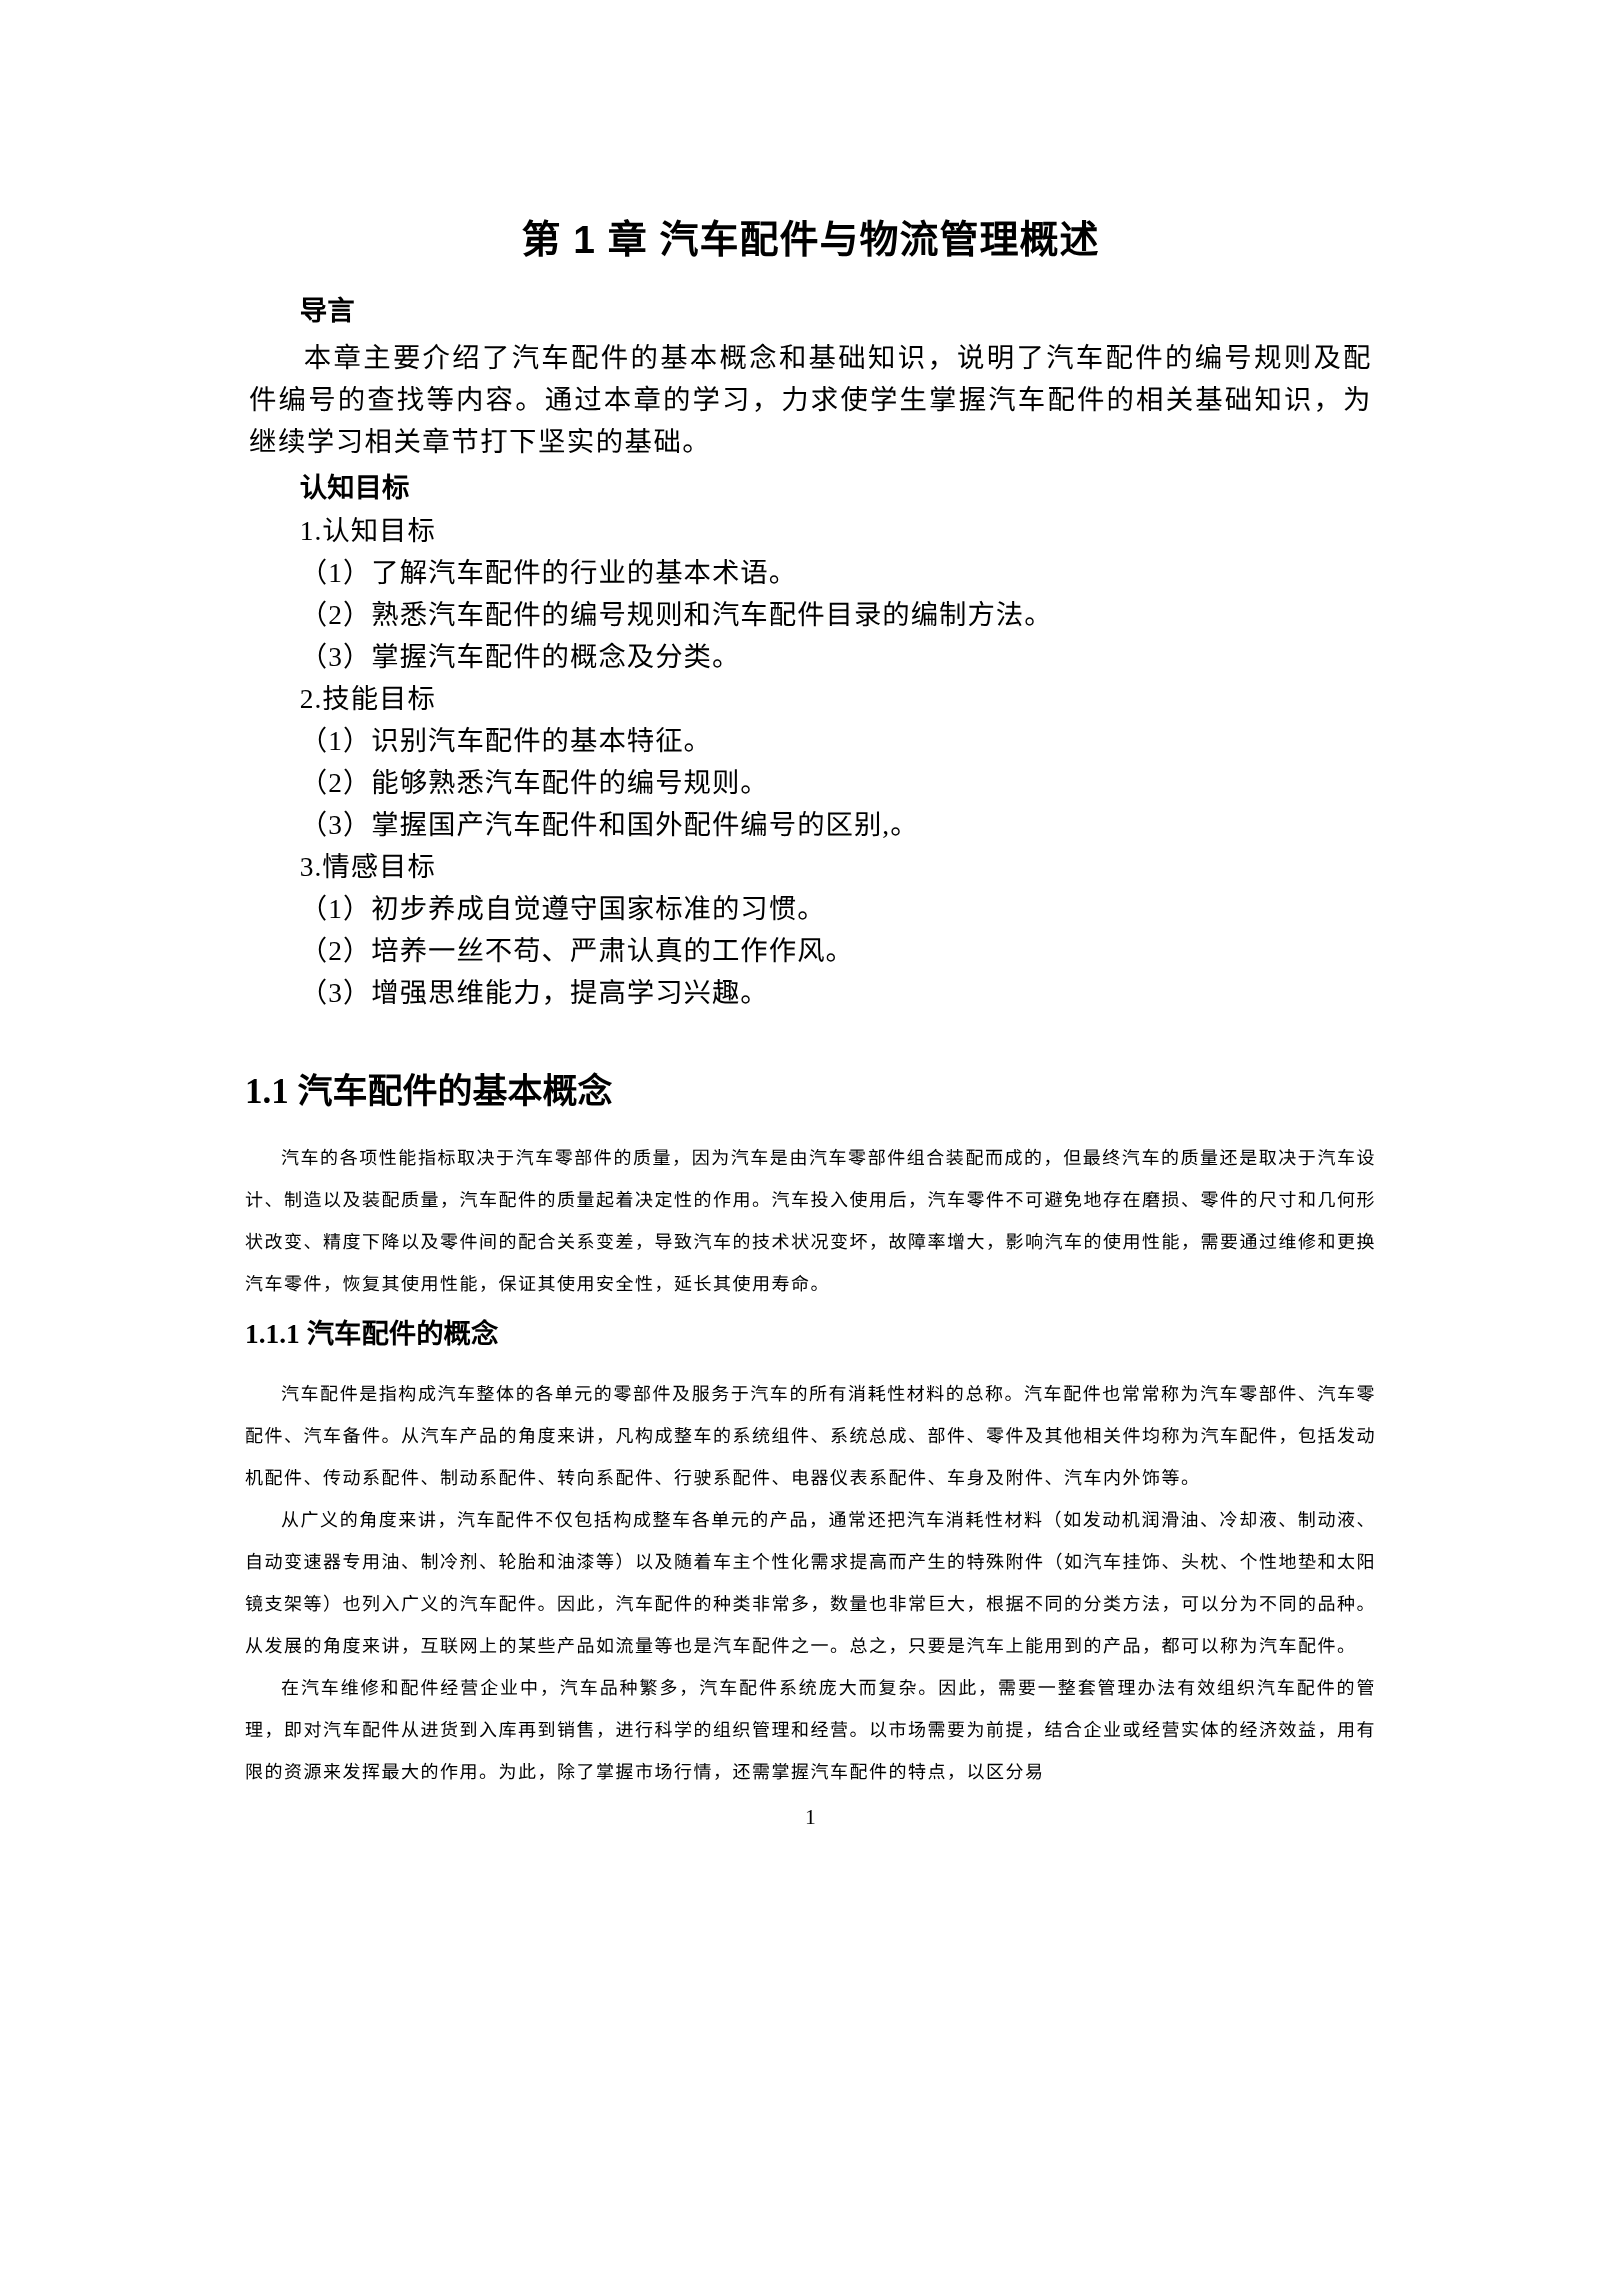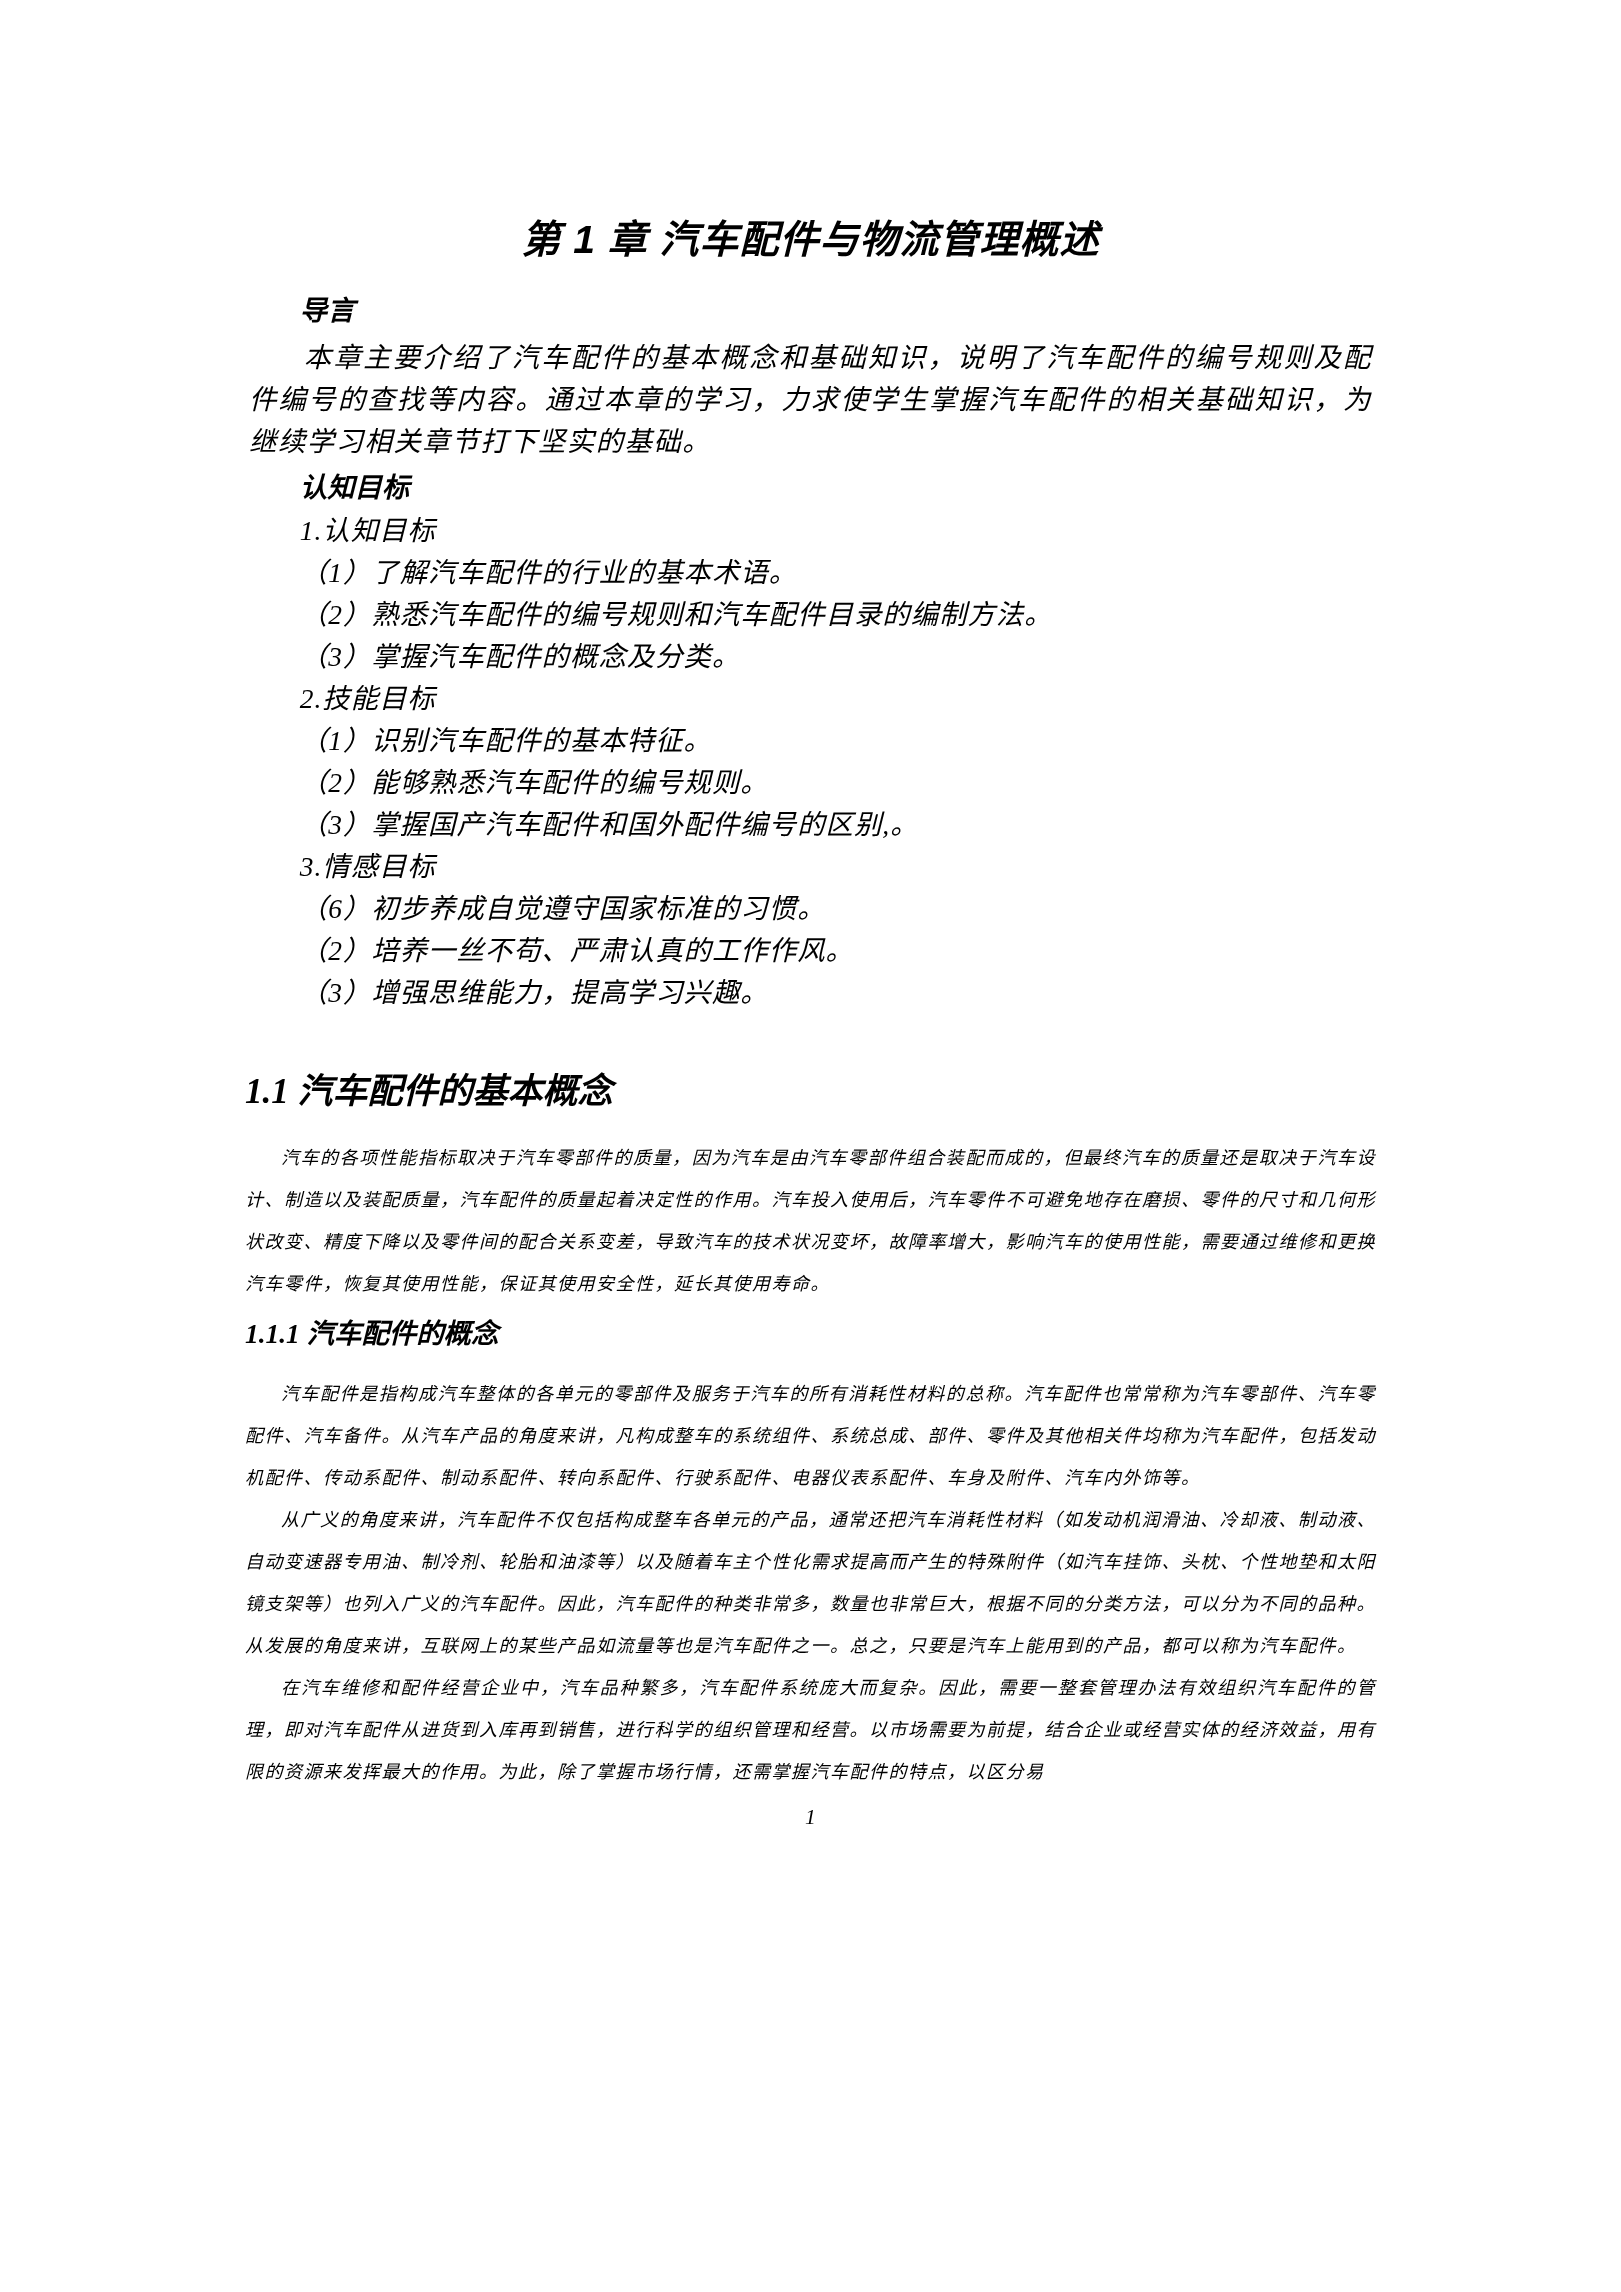--- a/index.html
+++ b/index.html
@@ -11,21 +11,20 @@
     position: relative;
     width: 1621px;
     height: 2293px;
     margin: 0 auto;
     background: #ffffff;
     color: #000000;
     box-sizing: border-box;
     padding: 216px 245px 0 245px;
     overflow: hidden;
     font-family: "Liberation Serif", "DejaVu Serif", serif;
-    font-style: italic;
   }
   
   .chapter-title {
     margin: 0;
     padding: 0;
     text-align: center;
     font-family: "Liberation Sans", "DejaVu Sans", sans-serif;
     font-weight: bold;
     font-size: 39px;
     line-height: 47px;
@@ -118,21 +117,21 @@
     <div>
       <div class="objective-item">1.认知目标</div>
       <div class="objective-item">（1）了解汽车配件的行业的基本术语。</div>
       <div class="objective-item">（2）熟悉汽车配件的编号规则和汽车配件目录的编制方法。</div>
       <div class="objective-item">（3）掌握汽车配件的概念及分类。</div>
       <div class="objective-item">2.技能目标</div>
       <div class="objective-item">（1）识别汽车配件的基本特征。</div>
       <div class="objective-item">（2）能够熟悉汽车配件的编号规则。</div>
       <div class="objective-item">（3）掌握国产汽车配件和国外配件编号的区别,。</div>
       <div class="objective-item">3.情感目标</div>
-      <div class="objective-item">（6）初步养成自觉遵守国家标准的习惯。</div>
+      <div class="objective-item">（1）初步养成自觉遵守国家标准的习惯。</div>
       <div class="objective-item">（2）培养一丝不苟、严肃认真的工作作风。</div>
       <div class="objective-item">（3）增强思维能力，提高学习兴趣。</div>
     </div>
   </section>
 
   <section>
     <h2 class="section-heading">1.1 汽车配件的基本概念</h2>
     <p class="body-paragraph first-after-heading">汽车的各项性能指标取决于汽车零部件的质量，因为汽车是由汽车零部件组合装配而成的，但最终汽车的质量还是取决于汽车设计、制造以及装配质量，汽车配件的质量起着决定性的作用。汽车投入使用后，汽车零件不可避免地存在磨损、零件的尺寸和几何形状改变、精度下降以及零件间的配合关系变差，导致汽车的技术状况变坏，故障率增大，影响汽车的使用性能，需要通过维修和更换汽车零件，恢复其使用性能，保证其使用安全性，延长其使用寿命。</p>
 
     <h3 class="subsection-heading">1.1.1 汽车配件的概念</h3>

